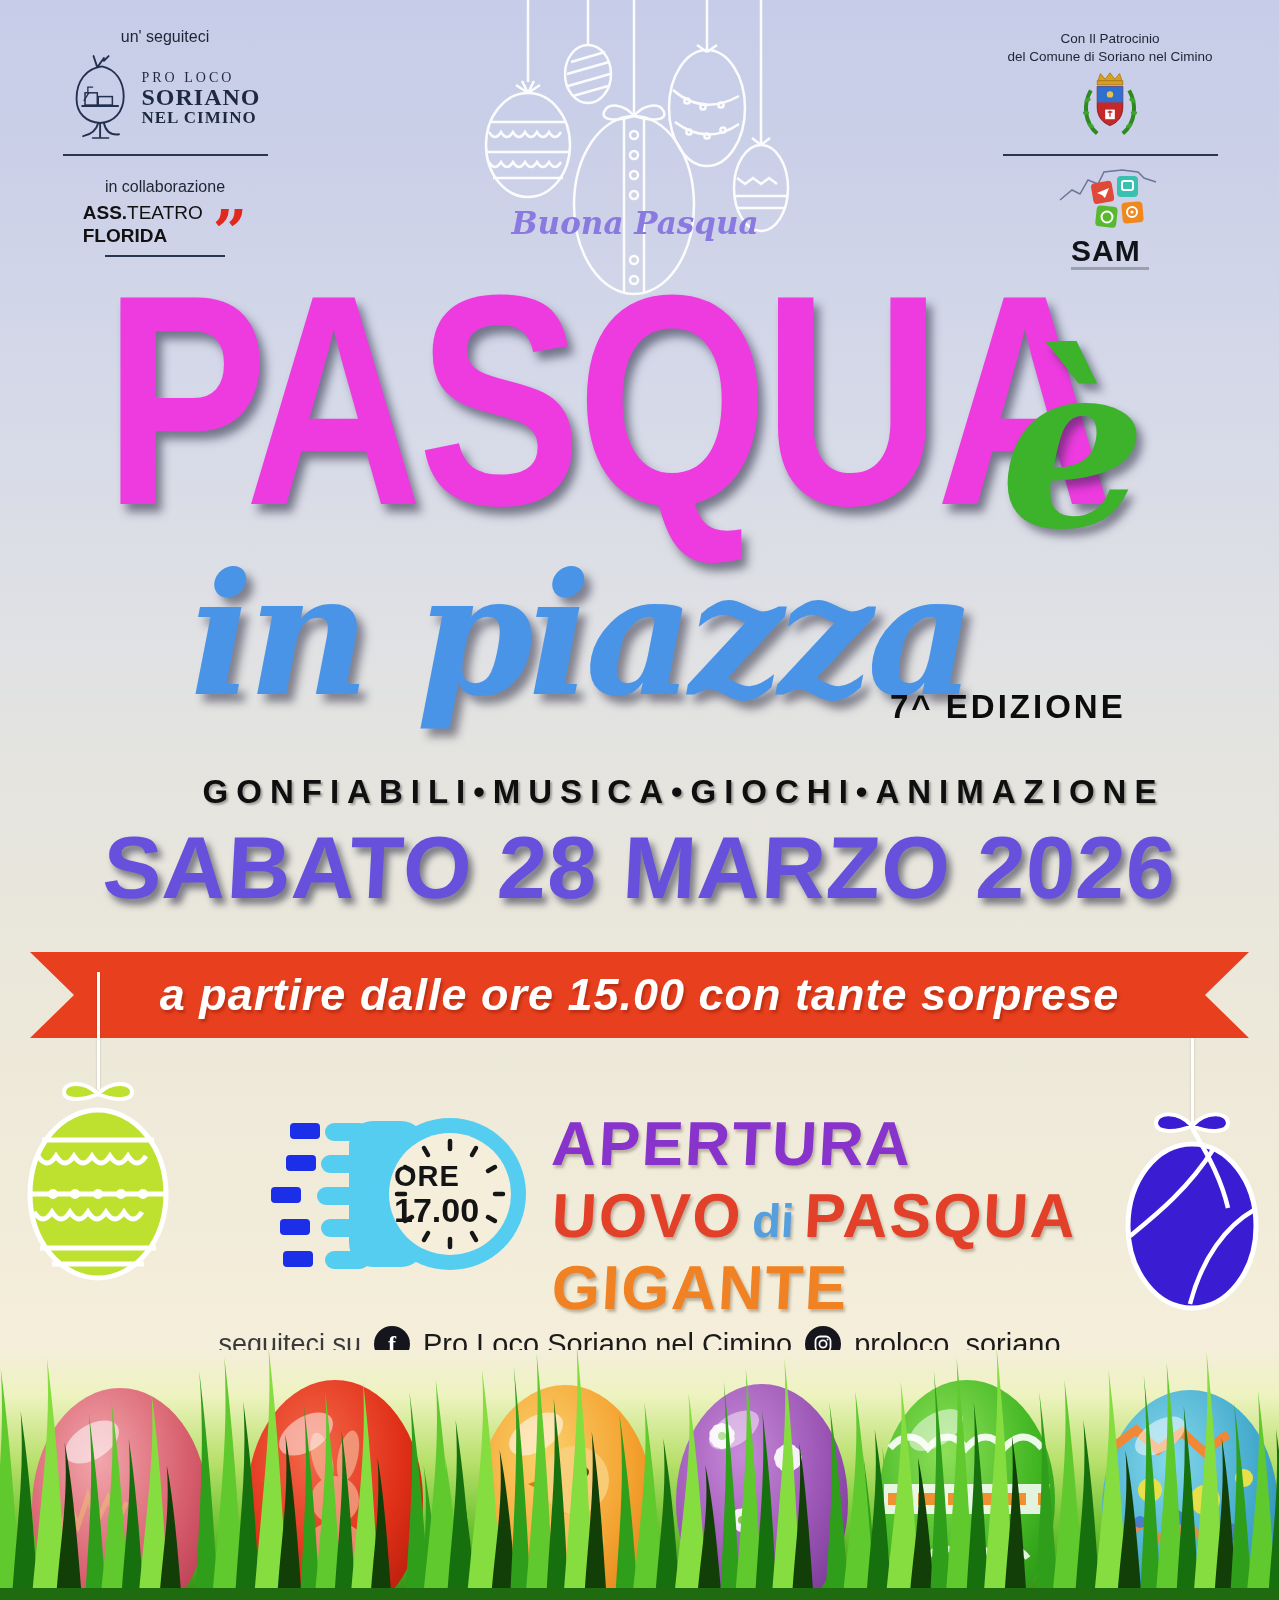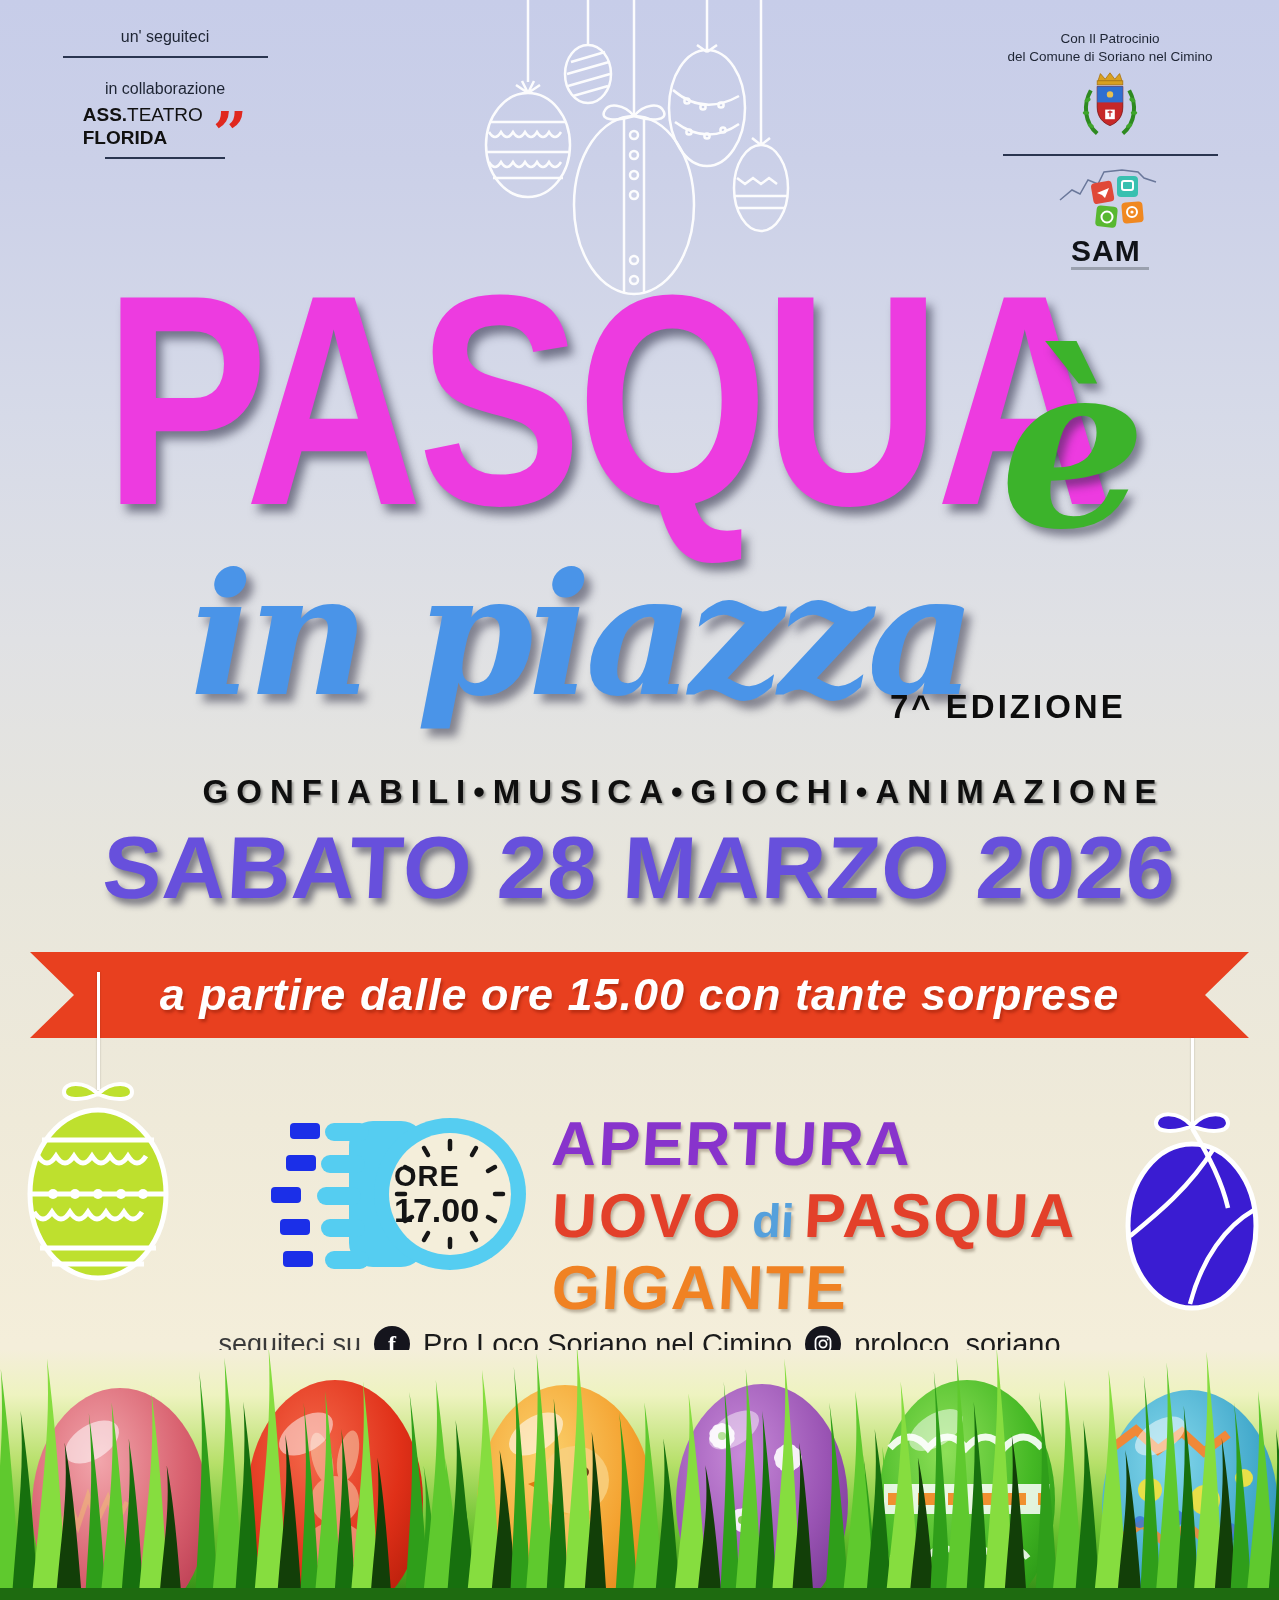--- a/index.html
+++ b/index.html
@@ -129,20 +129,37 @@
 
     <ellipse cx="336" cy="188" rx="27" ry="43"></ellipse>
     <path d="M336,145 l-9,-7 m9,7 l9,-7"></path>
     <path d="M312,178 l8,6 8,-6 8,6 8,-6 8,6"></path>
     <line x1="310" y1="196" x2="362" y2="196"></line>
     <line x1="312" y1="208" x2="360" y2="208"></line>
   </svg>
 
   <div class="abs hdr hdr-left">
     <div class="small-label">un' seguiteci</div>
+    <div class="logo-row">
+      <svg width="66" height="92" viewBox="0 0 70 95" fill="none" stroke="#233050" stroke-width="2" stroke-linecap="round">
+        <path d="M30,15 L26,3 M30,15 L37,5 M37,8 L42,3"></path>
+        <path d="M35,14 C18,16 8,30 8,48 C8,64 18,73 33,74 C48,73 58,62 58,46 C58,29 49,17 35,14 Z"></path>
+        <path d="M14,56 L52,56"></path>
+        <rect x="17" y="42" width="13" height="13" stroke-width="1.6"></rect>
+        <rect x="31" y="46" width="15" height="9" stroke-width="1.6"></rect>
+        <path d="M20,42 l0,-6 5,0 M16,50 l5,-8" stroke-width="1.4"></path>
+        <path d="M31,74 C29,82 24,86 15,88 M37,74 C39,83 45,87 53,86 M33,74 L33,89"></path>
+        <path d="M25,90 L42,90" stroke-width="1.6"></path>
+      </svg>
+      <div class="proloco-text">
+        <div class="plc1">PRO LOCO</div>
+        <div class="plc2">SORIANO</div>
+        <div class="plc3">NEL CIMINO</div>
+      </div>
+    </div>
     <div class="rule" style="width:205px;"></div>
     <div class="small-label" style="margin-top:22px;">in collaborazione</div>
     <div class="partner-row">
       <div class="partner-text">
         <div><span class="pt-b">ASS.</span><span class="pt-r">TEATRO</span></div>
         <div class="pt-b">FLORIDA</div>
       </div>
       <span class="quote">”</span>
     </div>
     <div class="rule" style="width:120px; margin-top:8px;"></div>
@@ -184,20 +201,21 @@
         <circle cx="74" cy="52" r="5" fill="none" stroke="#ffffff" stroke-width="2"></circle>
         <circle cx="74" cy="52" r="1.6" fill="#ffffff"></circle>
       </svg>
       <div>
         <div class="sam-text">SAM</div>
         <div class="sam-sub"></div>
       </div>
     </div>
   </div>
 
+  <div class="abs greeting">Buona Pasqua</div>
 
   <div class="abs title-main">PASQUA</div>
   <div class="abs title-accent">è</div>
   <div class="abs title-script">in piazza</div>
   <div class="abs edition">7^ EDIZIONE</div>
 
   <div class="abs activities">GONFIABILI•MUSICA•GIOCHI•ANIMAZIONE</div>
   <div class="abs date-line">SABATO 28 MARZO 2026</div>
 
   <div class="abs ribbon">

